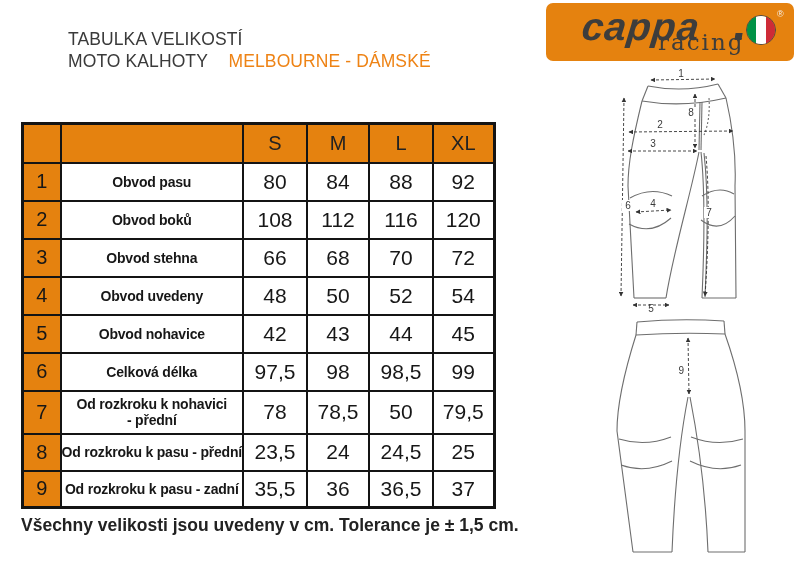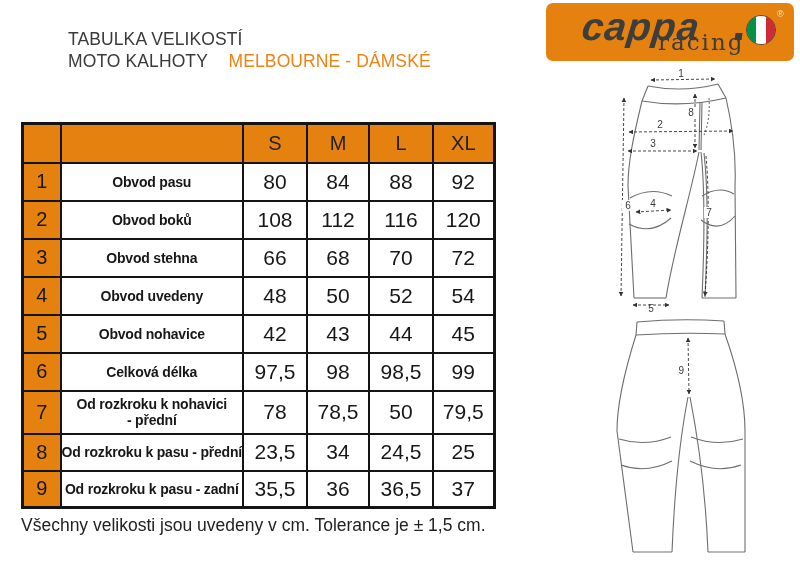--- a/index.html
+++ b/index.html
@@ -39,21 +39,21 @@
   table.size tr.tall{height:43px;}
   table.size tr.short{height:37px;}
   .c-num{width:38px;} .c-lbl{width:181px;} .c-s{width:64px;} .c-m{width:62px;} .c-l{width:64px;} .c-xl{width:61px;}
   td.orange{background:#e5820f;}
   td.hd{font-size:20px;color:#222222;}
   td.num{font-size:20px;color:#171717;}
   td.lbl{font-size:14px;letter-spacing:-0.2px;white-space:nowrap;color:#171717;font-weight:bold;}
   td.lbl .l2{line-height:16px;text-align:center;}
   td.val{font-size:21px;color:#171717;}
   
-  .note{position:absolute;left:21px;top:515px;font-size:17.5px;color:#222222;}
+  .note{position:absolute;left:21px;top:515px;font-size:17.5px;color:#222222;font-weight:bold;}
   
   svg.diagram{position:absolute;}
   svg.diagram .outline{fill:none;stroke:#6e6e6e;stroke-width:1.1;}
   svg.diagram .measure{fill:none;stroke:#333333;stroke-width:0.9;stroke-dasharray:3 2;}
   svg.diagram text{font-family:"Liberation Sans", sans-serif;font-size:10px;fill:#3a3a3a;}
 </style>
 </head>
 <body>
 
 <div class="titles">
@@ -147,21 +147,21 @@
     </td>
     <td class="val">78</td>
     <td class="val">78,5</td>
     <td class="val">50</td>
     <td class="val">79,5</td>
   </tr>
   <tr class="short">
     <td class="orange num">8</td>
     <td class="lbl">Od rozkroku k pasu - přední</td>
     <td class="val">23,5</td>
-    <td class="val">34</td>
+    <td class="val">24</td>
     <td class="val">24,5</td>
     <td class="val">25</td>
   </tr>
   <tr class="short">
     <td class="orange num">9</td>
     <td class="lbl">Od rozkroku k pasu - zadní</td>
     <td class="val">35,5</td>
     <td class="val">36</td>
     <td class="val">36,5</td>
     <td class="val">37</td>

